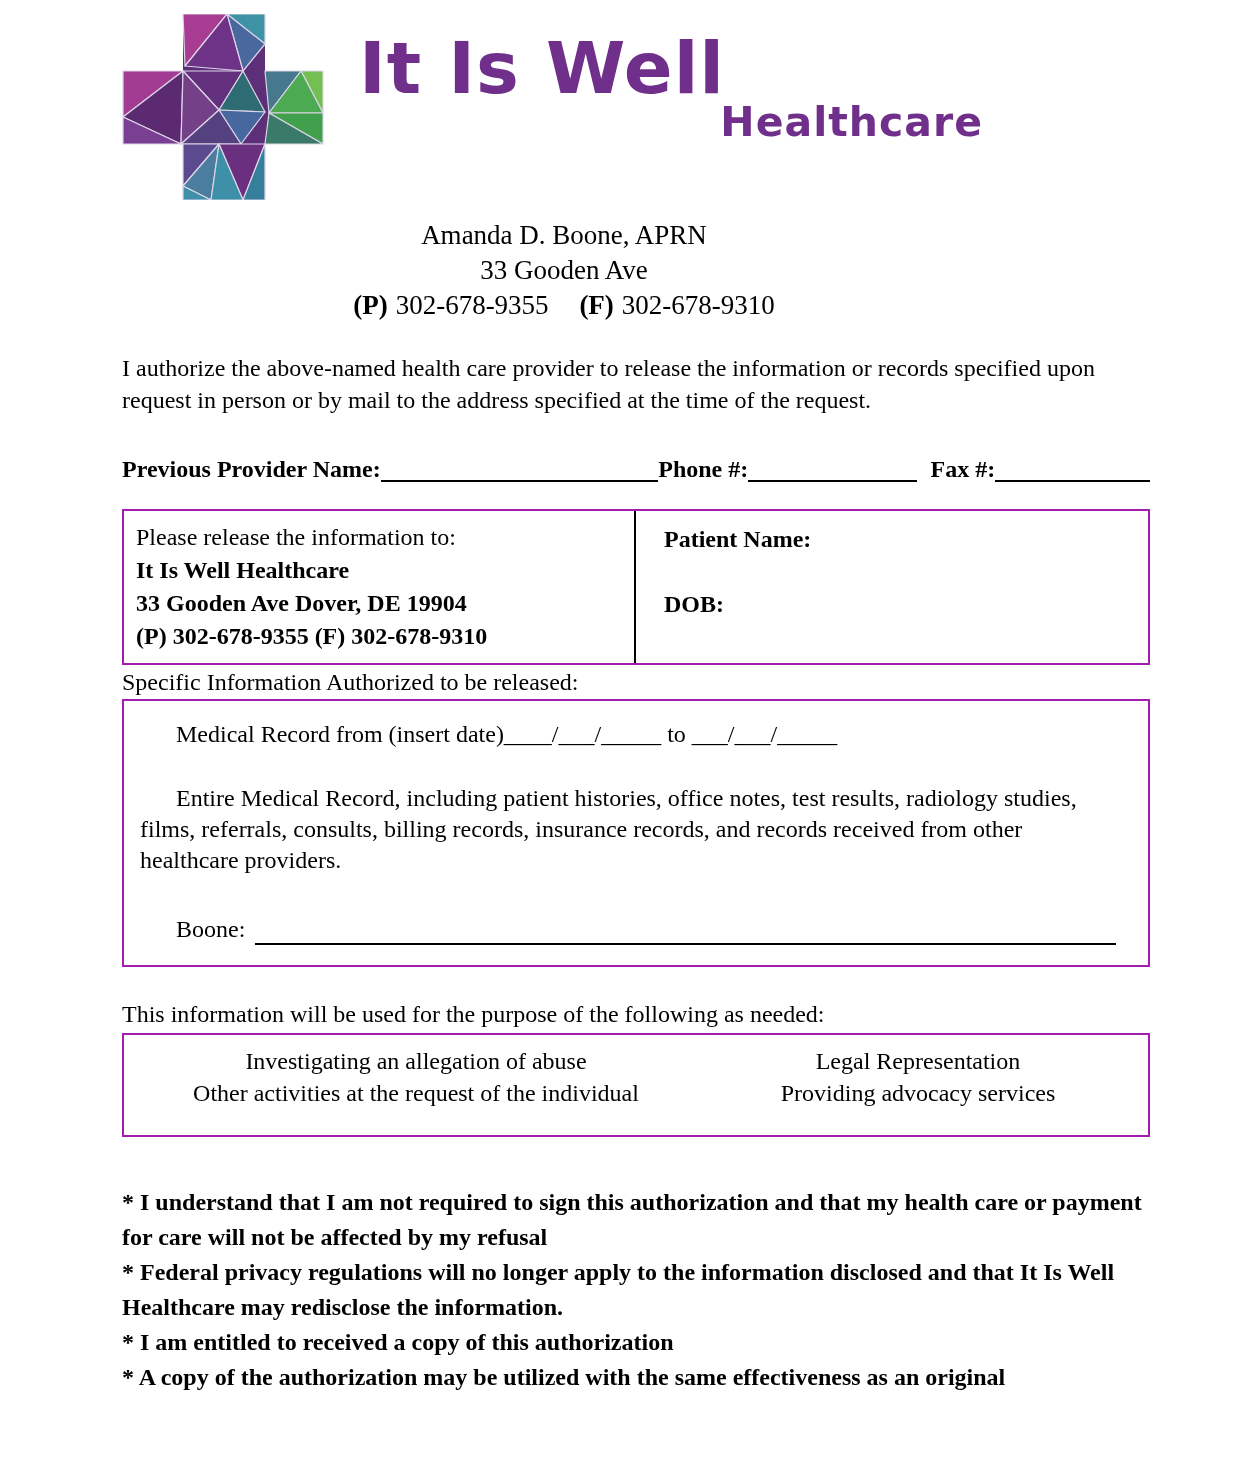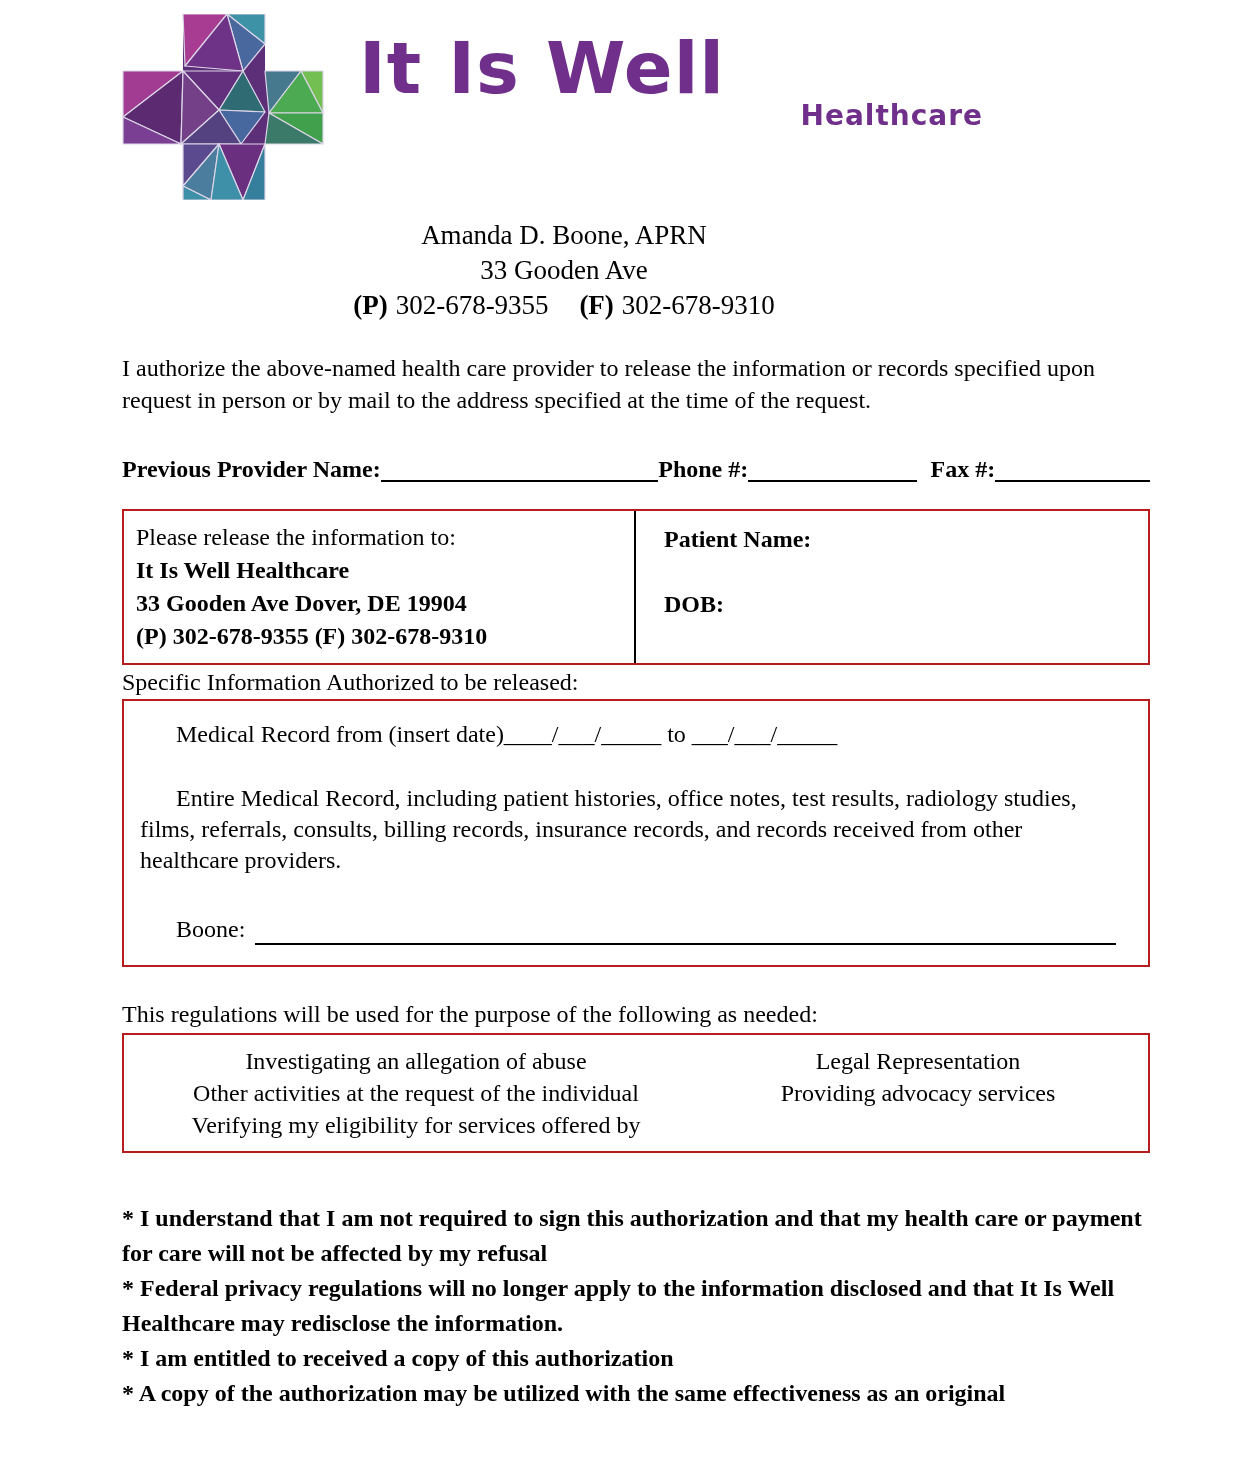--- a/index.html
+++ b/index.html
@@ -18,21 +18,21 @@
   .logo-row { display: flex; align-items: flex-start; height: 192px; gap: 9px; }
   .logo-cross { width: 202px; height: 186px; flex: 0 0 auto; }
   .wordmark { margin-left: 26px; padding-top: 16px; width: 630px; }
   .brand-title {
     font-family: "DejaVu Sans", sans-serif;
     font-weight: bold; font-size: 72px; line-height: 1.08;
     letter-spacing: 1px; color: #702f8a;
   }
   .brand-subtitle {
     font-family: "DejaVu Sans", sans-serif;
-    font-weight: bold; font-size: 28px; line-height: 1;
+    font-weight: bold; font-size: 41px; line-height: 1;
     color: #702f8a; text-align: right; padding-right: 6px; margin-top: -6px;
     letter-spacing: 1px;
   }
 
   
   .contact { width: 884px; text-align: center; margin-top: 12px; font-size: 27px; line-height: 35px; }
   .contact .bold { font-weight: bold; }
   .fax-group { margin-left: 24px; }
   .lbl-sp { margin-right: 8px; }
 
@@ -41,21 +41,21 @@
 
   
   .provider-row { display: flex; align-items: flex-start; margin-top: 40px; font-weight: bold; white-space: nowrap; }
   .blank { display: inline-block; border-bottom: 2px solid #000; height: 26px; }
   .blank-name { flex: 1.65; }
   .blank-phone { flex: 1.0; }
   .blank-fax { flex: 0.92; }
   .gap-left { margin-left: 14px; }
 
   
-  .box { border: 2px solid #b91c1c; }
+  .box { border: 2px solid #a21caf; }
   .box1 { margin-top: 26px; display: flex; min-height: 133px; }
   .box1 .cell-left { width: 50%; border-right: 2px solid #000; padding: 10px 12px; line-height: 33px; }
   .box1 .cell-right { flex: 1; padding: 12px 28px; line-height: 33px; }
   .bold { font-weight: bold; }
   .dob-line { margin-top: 32px; }
 
   .section-label { margin-top: 2px; line-height: 30px; }
   .box2 { margin-top: 2px; min-height: 220px; padding: 18px 28px 14px 16px; line-height: 1.3; }
   .medrec-line { margin-left: 36px; }
   .entire-para { text-indent: 36px; margin: 32px 0 0 0; }
@@ -146,26 +146,25 @@
   <div class="section-label">Specific Information Authorized to be released:</div>
   <div class="box box2">
     <div class="medrec-line">Medical Record from (insert date)____/___/_____ to ___/___/_____</div>
     <p class="entire-para">Entire Medical Record, including patient histories, office notes, test results, radiology studies, films, referrals, consults, billing records, insurance records, and records received from other healthcare providers.</p>
     <div class="other-row">
       <span>Boone:</span>
       <span class="blank other-blank"></span>
     </div>
   </div>
 
-  <div class="section-label purpose-label">This regulations will be used for the purpose of the following as needed:</div>
+  <div class="section-label purpose-label">This information will be used for the purpose of the following as needed:</div>
   <div class="box box3">
     <div class="col-left">
       <div>Investigating an allegation of abuse</div>
       <div>Other activities at the request of the individual</div>
-      <div>Verifying my eligibility for services offered by</div>
     </div>
     <div class="col-right">
       <div>Legal Representation</div>
       <div>Providing advocacy services</div>
     </div>
   </div>
 
   <div class="notices">
     <div>* I understand that I am not required to sign this authorization and that my health care or payment for care will not be affected by my refusal</div>
     <div>* Federal privacy regulations will no longer apply to the information disclosed and that It Is Well Healthcare may redisclose the information.</div>

